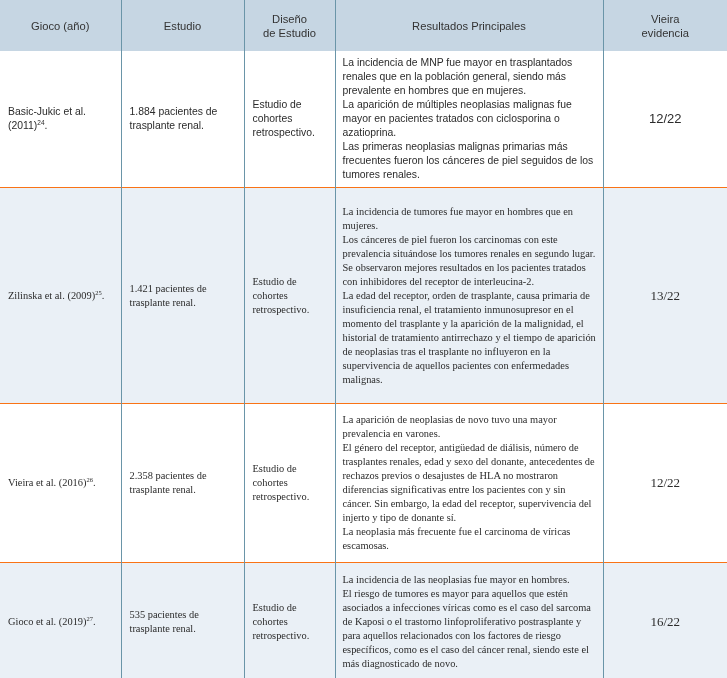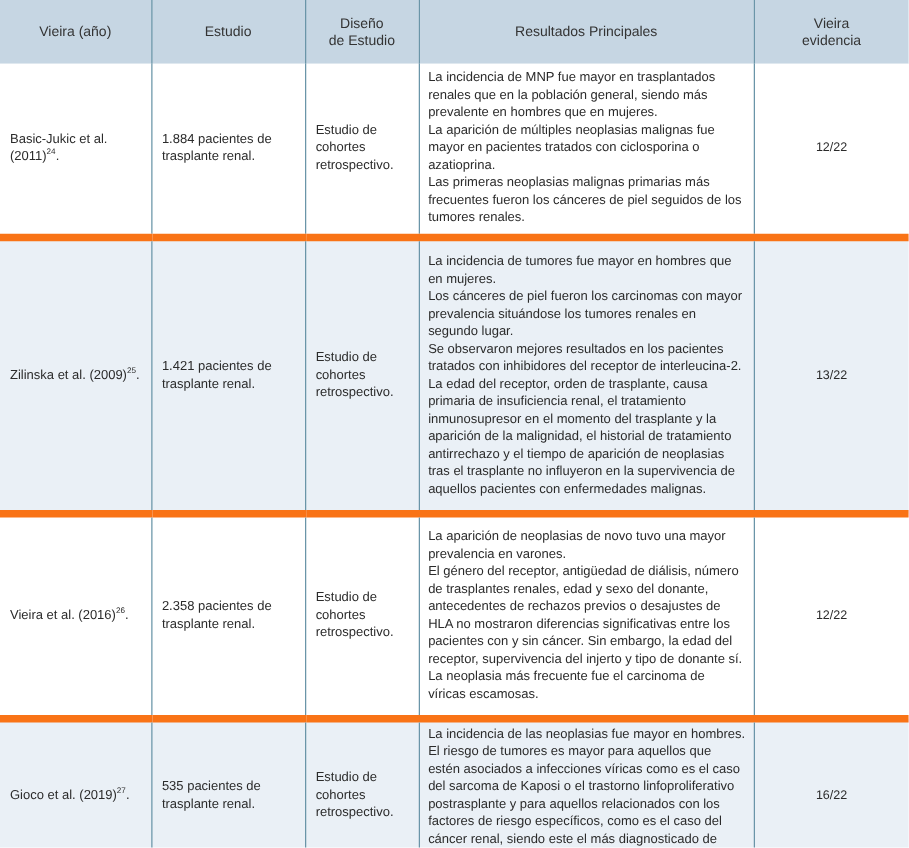--- a/index.html
+++ b/index.html
@@ -32,42 +32,42 @@
     padding: 0 8px;
     border-left: 1px solid #6a95a8;
   }
   .tbl td:first-child { border-left: none; }
   .tbl tr.odd td { background: #ffffff; }
   .tbl tr.even td { background: #eaf0f6; }
   .tbl tr.r1 td { height: 136px; }
   .tbl tr.r2 td { height: 215px; }
   .tbl tr.r3 td { height: 158px; }
   .tbl tr.r4 td { height: 118px; }
-  .tbl td.quality { text-align: center; font-size: 10px; }
+  .tbl td.quality { text-align: center; font-size: 13px; }
   .tbl td.results { padding: 0 6px 0 7px; }
   .tbl td.results .ln { display: block; }
-  .tbl tr + tr td { border-top: 6px solid #f97316; }
+  .tbl tr + tr td { border-top: 1px solid #f97316; font-family: Liberation Serif, serif; }
   sup { font-size: 6.5px; line-height: 0; vertical-align: super; }
   .hdr-line { display: block; }
 </style>
 </head>
 <body>
 
 <table class="tbl">
   <colgroup>
     <col style="width:121px">
     <col style="width:123px">
     <col style="width:91px">
     <col style="width:268px">
     <col style="width:124px">
   </colgroup>
   <thead>
     <tr>
       <th>
-        <span class="hdr-line">Vieira (año)</span>
+        <span class="hdr-line">Gioco (año)</span>
       </th>
       <th>
         <span class="hdr-line">Estudio</span>
       </th>
       <th>
         <span class="hdr-line">Diseño</span>
         <span class="hdr-line">de Estudio</span>
       </th>
       <th>
         <span class="hdr-line">Resultados Principales</span>
@@ -91,21 +91,21 @@
       </td>
       <td class="quality">12/22</td>
     </tr>
 
     <tr class="even r2">
       <td><span>Zilinska et al. (2009)</span><sup>25</sup>.</td>
       <td>1.421 pacientes de trasplante renal.</td>
       <td>Estudio de cohortes retrospectivo.</td>
       <td class="results">
         <span class="ln">La incidencia de tumores fue mayor en hombres que en mujeres.</span>
-        <span class="ln">Los cánceres de piel fueron los carcinomas con mayor prevalencia situándose los tumores renales en segundo lugar.</span>
+        <span class="ln">Los cánceres de piel fueron los carcinomas con este prevalencia situándose los tumores renales en segundo lugar.</span>
         <span class="ln">Se observaron mejores resultados en los pacientes tratados con inhibidores del receptor de interleucina-2.</span>
         <span class="ln">La edad del receptor, orden de trasplante, causa primaria de insuficiencia renal, el tratamiento inmunosupresor en el momento del trasplante y la aparición de la malignidad, el historial de tratamiento antirrechazo y el tiempo de aparición de neoplasias tras el trasplante no influyeron en la supervivencia de aquellos pacientes con enfermedades malignas.</span>
       </td>
       <td class="quality">13/22</td>
     </tr>
 
     <tr class="odd r3">
       <td><span>Vieira et al. (2016)</span><sup>26</sup>.</td>
       <td>2.358 pacientes de trasplante renal.</td>
       <td>Estudio de cohortes retrospectivo.</td>

